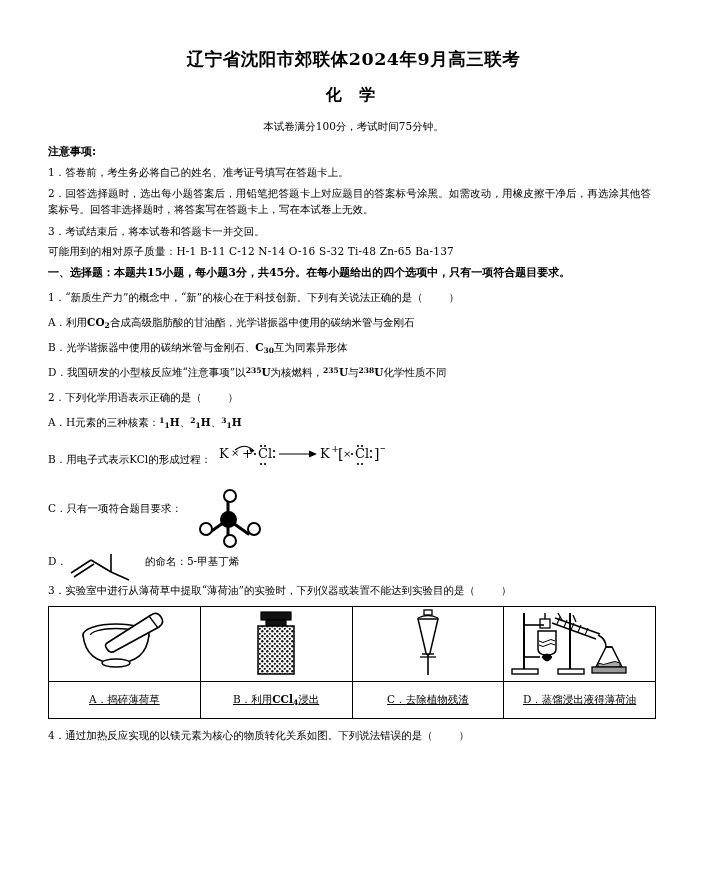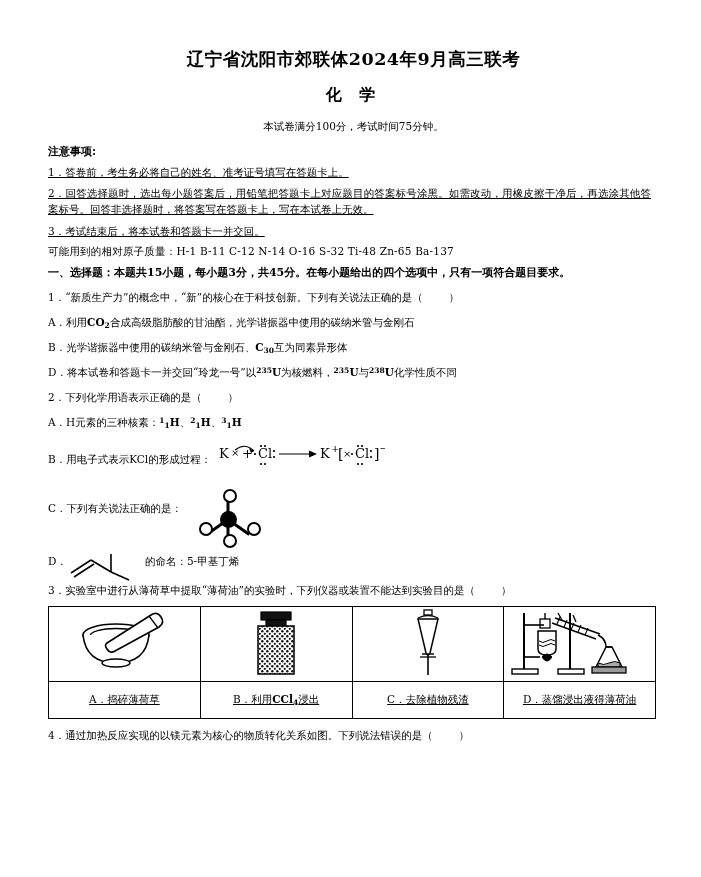--- a/index.html
+++ b/index.html
@@ -45,21 +45,20 @@
   .notice-head {
     font-size: 11px;
     font-weight: bold;
     margin: 10px 0 0 0;
   }
   .notice-line {
     font-size: 10.5px;
     margin: 5px 8px 0 0;
     line-height: 1.55;
     text-align: justify;
-    text-decoration: underline;
   }
   .atomic-line {
     font-size: 10.5px;
     margin: 6px 0 0 0;
     letter-spacing: 0.2px;
   }
   .section-head {
     font-size: 11px;
     font-weight: bold;
     margin: 6px 0 0 0;
@@ -196,21 +195,21 @@
   <div class="q-opt">
     <span class="opt-letter">A．</span><span>利用</span><span class="bold-chem"><span>CO</span><sub>2</sub></span><span>合成高级脂肪酸的甘油酯，光学谐振器中使用的碳纳米管与金刚石</span>
   </div>
 
   <div class="q-opt">
     <span class="opt-letter">B．</span><span>光学谐振器中使用的碳纳米管与金刚石、</span><span class="bold-chem"><span>C</span><sub>30</sub></span><span>互为同素异形体</span>
   </div>
 
 
   <div class="q-opt">
-    <span class="opt-letter">D．</span><span>将本试卷和答题卡一并交回“玲龙一号”以</span><span class="bold-chem"><sup>235</sup><span>U</span></span><span>为核燃料，</span><span class="bold-chem"><sup>235</sup><span>U</span></span><span>与</span><span class="bold-chem"><sup>238</sup><span>U</span></span><span>化学性质不同</span>
+    <span class="opt-letter">D．</span><span>我国研发的小型核反应堆“注意事项”以</span><span class="bold-chem"><sup>235</sup><span>U</span></span><span>为核燃料，</span><span class="bold-chem"><sup>235</sup><span>U</span></span><span>与</span><span class="bold-chem"><sup>238</sup><span>U</span></span><span>化学性质不同</span>
   </div>
 
   <div class="q-stem">
     <span>2．</span><span>下列化学用语表示正确的是（</span><span class="paren-blank"></span><span>）</span>
   </div>
 
   <div class="q-opt">
     <span class="opt-letter">A．</span><span>H元素的三种核素：</span><span class="bold-chem"><sup>1</sup><sub>1</sub><span>H</span></span><span>、</span><span class="bold-chem"><sup>2</sup><sub>1</sub><span>H</span></span><span>、</span><span class="bold-chem"><sup>3</sup><sub>1</sub><span>H</span></span>
   </div>
 
@@ -244,21 +243,21 @@
         <circle cx="145" cy="24" r="1.1" fill="#000"></circle>
         <circle cx="154" cy="11" r="1.1" fill="#000"></circle>
         <circle cx="154" cy="17" r="1.1" fill="#000"></circle>
         <text x="157" y="19" font-family="DejaVu Serif, serif" font-size="14">]</text>
         <text x="163" y="11" font-family="DejaVu Serif, serif" font-size="11">–</text>
       </svg>
     </span>
   </div>
 
   <div class="q-opt">
-    <span class="opt-letter">C．</span><span>下列有关说法正确的是：</span><span class="methane-wrap">
+    <span class="opt-letter">C．</span><span>只有一项符合题目要求：</span><span class="methane-wrap">
       <span class="ch4-bond" style="left:42px; top:28px; width:23px; transform:rotate(-90deg);"></span>
       <span class="ch4-bond" style="left:42px; top:29px; width:26px; transform:rotate(145deg);"></span>
       <span class="ch4-bond" style="left:42px; top:29px; width:26px; transform:rotate(35deg);"></span>
       <span class="ch4-bond" style="left:42px; top:29px; width:22px; transform:rotate(90deg);"></span>
       <span class="ch4-c"></span>
       <span class="ch4-h top"></span>
       <span class="ch4-h left"></span>
       <span class="ch4-h right"></span>
       <span class="ch4-h bottom"></span>
     </span>

